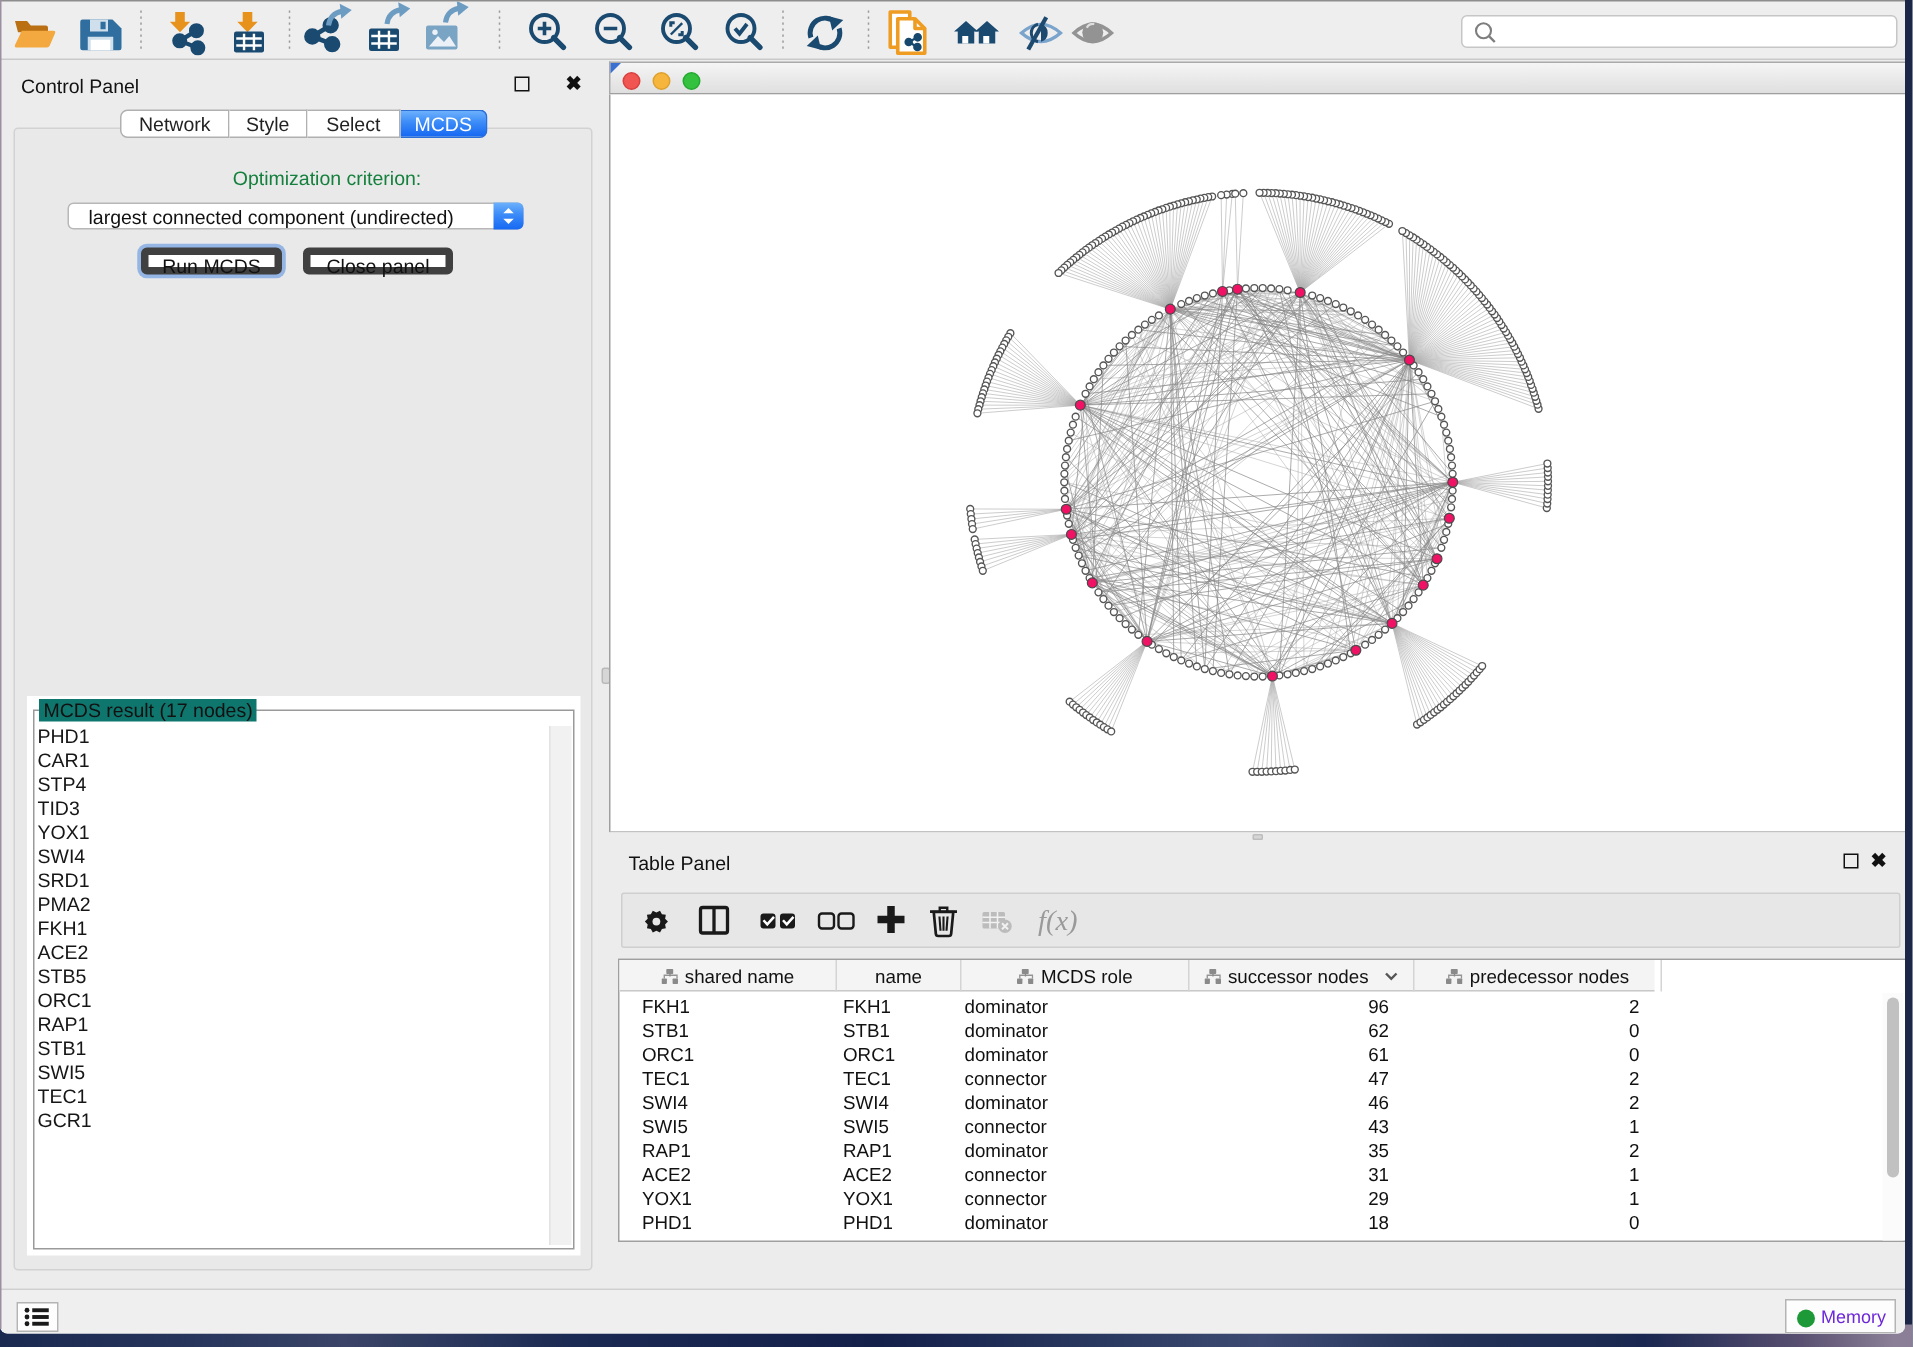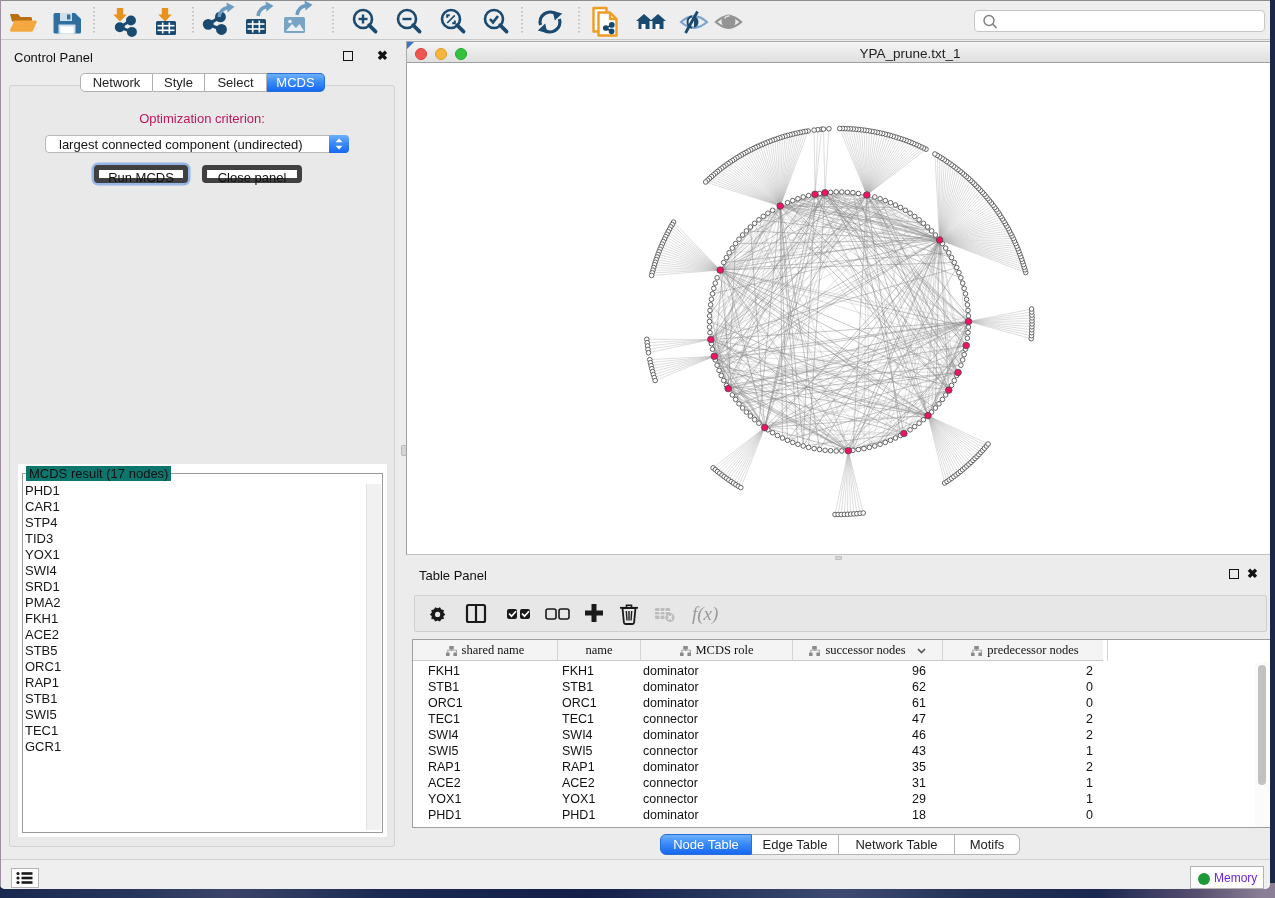--- a/index.html
+++ b/index.html
@@ -31,21 +31,21 @@
 
 #cp-tabs { position:absolute; left:79px; top:32px; height:19px; display:flex; }
 .seg { height:19px; background:#fff; border:1px solid #b0b0b0; border-left:none;
   font-size:13px; color:#222; display:flex; align-items:center; justify-content:center; }
 .seg.first { border-left:1px solid #b0b0b0; border-radius:5px 0 0 5px; }
 .seg.last { border-radius:0 5px 5px 0; }
 .seg.sel { background:linear-gradient(#6db1fc,#3b8bf8 45%,#1668f2); color:#fff; border-color:#2a6fd8; }
 
 #cp-sub { position:absolute; left:8px; top:44px; width:386px; height:762px;
   background:#e9e9e9; border:1px solid #d2d2d2; border-radius:3px; }
-#optlabel { position:absolute; left:0; width:100%; top:70px; text-align:center; font-size:13px; color:#be185d; }
+#optlabel { position:absolute; left:16px; width:100%; top:70px; text-align:center; font-size:13px; color:#15803d; }
 #combo { position:absolute; left:44px; top:94px; width:304px; height:18px; background:#fff;
   border:1px solid #b8b8b8; border-radius:4px; font-size:13px; color:#111; }
 #combo .ct { position:absolute; left:13px; top:1px; }
 #combo .cbtn { position:absolute; right:-1px; top:-1px; width:20px; height:18px; border-radius:0 4px 4px 0;
   background:linear-gradient(#6db1fc,#3b8bf8 45%,#1668f2); }
 .btn { position:absolute; height:18px; background:#fff; border:5px solid #404040; border-radius:4px;
   font-size:13px; color:#111; text-align:center; line-height:16px; }
 #runbtn { left:93px; top:124px; width:94px; box-shadow:0 0 0 2.5px rgba(128,168,227,.8); }
 #closebtn { left:201px; top:124px; width:100px; }
 
@@ -74,21 +74,21 @@
   border-top:7px solid #3b6fd0; border-right:7px solid transparent; }
 
 
 #tpanel { left:406px; top:555px; width:869px; height:304px; background:#ececec; }
 #tp-title { position:absolute; left:13px; top:13px; font-size:13px; color:#111; }
 #tp-toolbar { position:absolute; left:8px; top:40px; width:853px; height:37px;
   background:#e7e7e7; border:1px solid #cfcfcf; border-radius:2px; }
 #tbl { position:absolute; left:6px; top:84px; width:859px; height:189px; background:#fff;
   border:1px solid #9f9f9f; }
 #tbl-head { position:absolute; left:0; top:0; height:21px; background:#f4f4f4;
-  border-bottom:1px solid #c9c9c9; font-size:12.5px; color:#111;font-family:Liberation Serif, serif; }
+  border-bottom:1px solid #c9c9c9; font-size:12.5px; color:#111; }
 .hcol { position:absolute; top:0; height:21px; border-right:1px solid #d4d4d4;
   display:flex; align-items:center; justify-content:center; }
 .hicon { width:11px; height:10px; margin-right:5px; }
 .trow { position:absolute; font-size:12.5px; color:#111; height:16px; line-height:16px; }
 #tbl-scroll { position:absolute; right:1px; top:22px; width:14px; height:165px; background:#fbfbfb; }
 #tbl-thumb { position:absolute; right:3px; top:3px; width:8px; height:120px; background:#c1c1c1; border-radius:4px; }
 
 
 #btabs { position:absolute; left:254px; top:279px; height:21px; display:flex; }
 .btab { height:21px; background:#fff; border:1px solid #b5b5b5; border-left:none;
@@ -265,21 +265,20 @@
   <div class="abs" id="vdiv">
       <div id="vdiv-h"></div>
     </div>
 
   <div class="abs" id="netview">
     <div id="nettitle">
       <div id="corner-tri"></div>
       <div class="tl" style="left:8px;  background:#f05552; border:0.5px solid #d8403e;"></div>
       <div class="tl" style="left:28px; background:#f6b53c; border:0.5px solid #dfa02c;"></div>
       <div class="tl" style="left:48px; background:#33c13e; border:0.5px solid #24aa30;"></div>
-      <div class="txt">YPA_prune.txt_1</div>
     </div>
     <div id="netcanvas">
       <svg width="869" height="492" viewBox="0 0 869 492">
 <g stroke="#9a9a9a" stroke-opacity="0.48" stroke-width="0.6">
 <line x1="408.0" y1="131.3" x2="488.5" y2="142.0"></line>
 <line x1="408.0" y1="131.3" x2="347.6" y2="160.3"></line>
 <line x1="408.0" y1="131.3" x2="544.6" y2="194.6"></line>
 <line x1="408.0" y1="131.3" x2="302.5" y2="258.5"></line>
 <line x1="408.0" y1="131.3" x2="516.4" y2="356.7"></line>
 <line x1="408.0" y1="131.3" x2="319.4" y2="194.6"></line>
@@ -1370,26 +1369,20 @@
           <div class="trow" style="left:15px;top:167px;">PHD1</div>
           <div class="trow" style="left:149px;top:167px;">PHD1</div>
           <div class="trow" style="left:230px;top:167px;">dominator</div>
           <div class="trow" style="left:420px;top:167px;width:93px;text-align:right;">18</div>
           <div class="trow" style="left:590px;top:167px;width:90px;text-align:right;">0</div>
         </div>
       <div id="tbl-scroll">
           <div id="tbl-thumb"></div>
         </div>
     </div>
-    <div id="btabs">
-      <div class="btab first sel" style="width:92px;">Node Table</div>
-      <div class="btab" style="width:87px;">Edge Table</div>
-      <div class="btab" style="width:116px;">Network Table</div>
-      <div class="btab last" style="width:65px;">Motifs</div>
-    </div>
   </div>
 
   <div class="abs" id="statusbar">
     <div id="listbtn">
         <svg width="26" height="18" viewBox="0 0 26 18" style="position:absolute;left:0;top:0;">
 <g fill="#1a1a1a">
 <circle cx="6" cy="4.5" r="1.6"></circle>
             <circle cx="6" cy="9" r="1.6"></circle>
             <circle cx="6" cy="13.5" r="1.6"></circle>
 <rect x="9.5" y="3.2" width="11" height="2.6"></rect>

